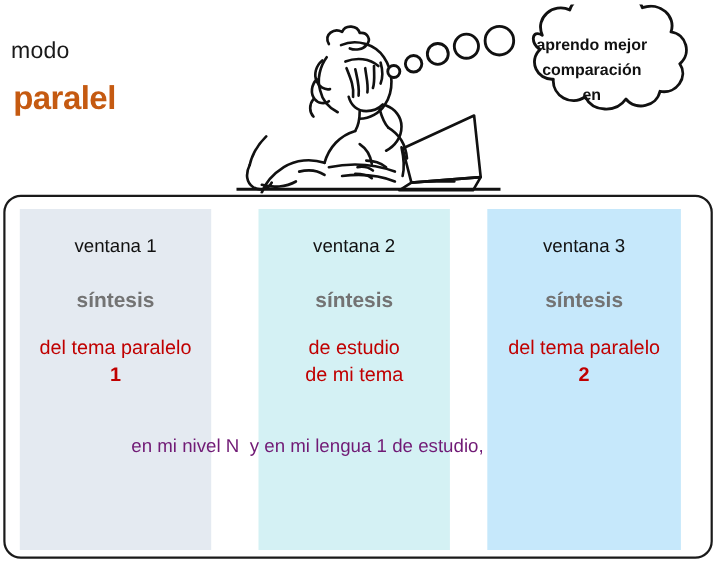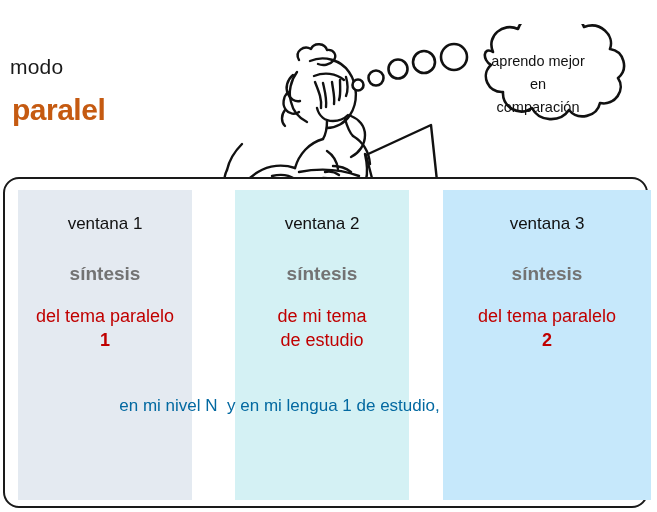--- a/index.html
+++ b/index.html
@@ -15,21 +15,20 @@
     font-family: "Liberation Sans", sans-serif;
     color: #000000;
   }
 
   
   #header {
     position: absolute;
     left: 0; top: 0;
     width: 657px;
     height: 176px;
-    margin-top: 20px;
   }
 
   #mode-label {
     position: absolute;
     left: 10px;
     top: 36px;
     font-size: 21px;
     line-height: 21px;
     color: #1a1a1a;
     letter-spacing: 0.2px;
@@ -68,20 +67,21 @@
 
   #bubble-text {
     position: absolute;
     left: 458px;
     top: 30px;
     width: 160px;
     text-align: center;
     font-size: 14.5px;
     line-height: 23px;
     color: #111111;
+    font-weight: bold;
   }
   #bubble-text div { white-space: nowrap; }
 
   
   #panel {
     position: absolute;
     left: 3px;
     top: 177px;
     width: 645px;
     height: 331px;
@@ -100,21 +100,21 @@
   }
 
   .window-col {
     position: absolute;
     top: 0;
     width: 174px;
     height: 310px;
   }
   .window-col.col1 { left: 0px; }
   .window-col.col2 { left: 217px; }
-  .window-col.col3 { left: 425px; width: 208px; }
+  .window-col.col3 { left: 425px; width: 176px; }
 
   .col-head {
     position: absolute;
     left: 0;
     right: 0;
     top: 24px;
     text-align: center;
     font-size: 17px;
     line-height: 20px;
     color: #111111;
@@ -146,21 +146,21 @@
 
   
   #footer-note {
     position: absolute;
     left: 18px;
     top: 390px;
     width: 523px;
     text-align: center;
     font-size: 17px;
     line-height: 32px;
-    color: #0369a1;
+    color: #701a75;
     z-index: 5;
   }
   #footer-note div { white-space: pre; }
 </style>
 </head>
 <body>
 
 <div id="header">
 
   <div id="mode-label">modo</div>
@@ -240,44 +240,44 @@
                c-3 14 -22 18 -31 7
                c-9 13 -30 12 -37 -2
                c-13 9 -30 -1 -29 -16
                c-15 1 -23 -17 -12 -27
                c-9 -5 -8 -19 2 -13 Z"></path>
     </svg>
   </div>
 
   <div id="bubble-text">
     <div>aprendo  mejor</div>
+    <div>comparación</div>
     <div>en</div>
-    <div>comparación</div>
   </div>
 </div>
 
 <div id="panel"></div>
 
 <div id="columns">
 
   <div class="window-col col1" style="background: rgb(228, 234, 241);">
     <div class="col-head">ventana 1</div>
     <div class="col-synth">síntesis</div>
     <div class="col-desc">
       <div>del tema paralelo</div>
       <div class="emph">1</div>
     </div>
   </div>
 
   <div class="window-col col2" style="background: rgb(212, 241, 244);">
     <div class="col-head">ventana 2</div>
     <div class="col-synth">síntesis</div>
     <div class="col-desc">
+      <div>de estudio</div>
       <div>de mi tema</div>
-      <div>de estudio</div>
     </div>
   </div>
 
   <div class="window-col col3" style="background: rgb(198, 232, 251);">
     <div class="col-head">ventana 3</div>
     <div class="col-synth">síntesis</div>
     <div class="col-desc">
       <div>del tema paralelo</div>
       <div class="emph">2</div>
     </div>

